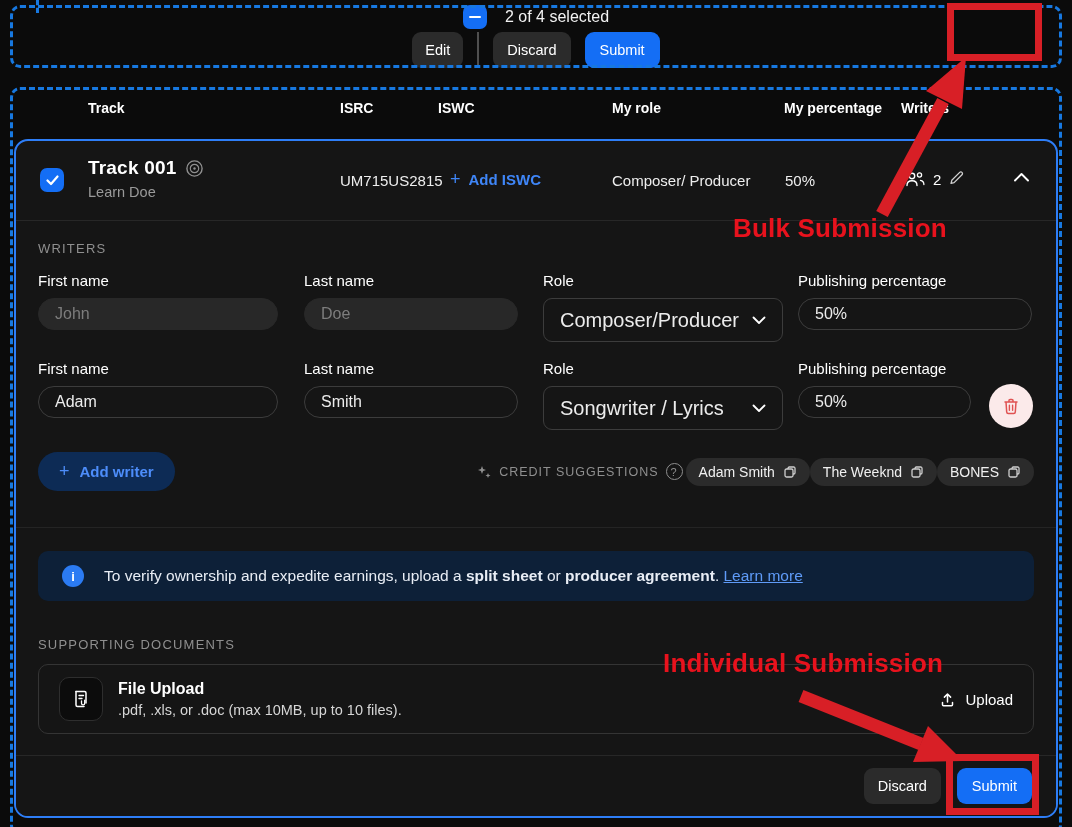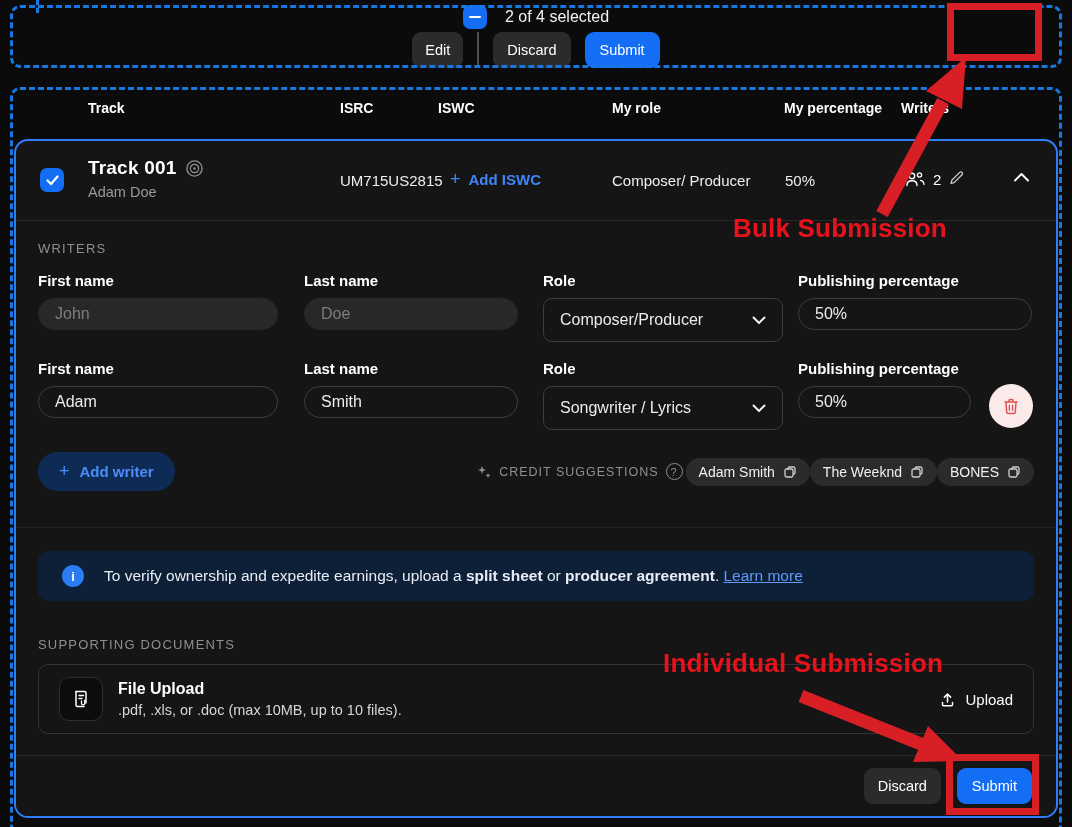--- a/index.html
+++ b/index.html
@@ -60,26 +60,26 @@
   .card-body { padding:0 22px; }
   .section-label { font-size:13px; color:#8f8f8f; letter-spacing:1.2px; }
   .writers-label { margin-top:20px; }
 
   .form-row { display:flex; margin-top:16px; }
   .form-row.second { margin-top:18px; }
   .field { display:flex; flex-direction:column; }
   .f1 { width:240px; } .f2 { width:214px; margin-left:26px; }
   .f3 { width:240px; margin-left:25px; } .f4 { width:234px; margin-left:15px; }
   .f4s { width:173px; margin-left:15px; }
-  .field label { font-size:15px; font-weight:700; color:#fff; margin-bottom:9px; }
+  .field label { font-size:15px; font-weight:400; color:#fff; margin-bottom:9px; }
   .input { height:32px; border-radius:18px; border:1px solid #3c3c3c; background:transparent;
     color:#ececec; font-size:16px; font-family:inherit; padding:0 16px; width:100%; }
   .input:disabled, .input.filled { background:#282828; border-color:#282828; color:#7d7d7d; }
   .select { height:44px; border-radius:9px; border:1px solid #3c3c3c; display:flex; align-items:center;
-    justify-content:space-between; padding:0 16px; font-size:16px; color:#ececec; cursor:pointer; }
+    justify-content:space-between; padding:0 16px; font-size:20px; color:#ececec; cursor:pointer; }
   .trash-btn { width:44px; height:44px; border-radius:50%; border:none; background:#fbeaea;
     margin-left:18px; margin-top:24px; display:flex; align-items:center; justify-content:center; cursor:pointer; flex:none; }
 
   .writer-actions { margin-top:22px; display:flex; align-items:center; justify-content:space-between; }
   .add-writer { display:flex; align-items:center; gap:10px; background:#0d2b55; color:#4d8dfa;
     border:none; border-radius:999px; padding:9px 21px; font-size:15px; font-weight:700; font-family:inherit; cursor:pointer; }
   .add-writer .plus { font-size:18px; font-weight:400; }
   .suggestions { display:flex; align-items:center; gap:0; }
   .sugg-label { display:flex; align-items:center; gap:7px; color:#8f8f8f; font-size:12.5px; letter-spacing:1px; margin-right:3px; }
   .q-icon { width:17px; height:17px; border:1.4px solid #8f8f8f; border-radius:50%; display:inline-flex;
@@ -164,21 +164,21 @@
       </span>
       <div class="title-block">
         <div class="title-line">
           <span class="track-title">Track 001</span>
           <svg width="19" height="19" viewBox="0 0 19 19">
             <circle cx="9.5" cy="9.5" r="7.6" fill="none" stroke="#8f8f8f" stroke-width="1.4"></circle>
             <circle cx="9.5" cy="9.5" r="4.2" fill="none" stroke="#8f8f8f" stroke-width="1.2"></circle>
             <circle cx="9.5" cy="9.5" r="1.2" fill="#8f8f8f"></circle>
           </svg>
         </div>
-        <div class="track-artist">Adam Doe</div>
+        <div class="track-artist">Learn Doe</div>
       </div>
       <span class="cell cell-isrc">UM715US2815</span>
       <button class="add-iswc">
         <span class="plus">+</span>
         <span>Add ISWC</span>
       </button>
       <span class="cell cell-role">Composer/ Producer</span>
       <span class="cell cell-pct">50%</span>
       <span class="writers-group">
         <svg width="22" height="18" viewBox="0 0 22 18">

